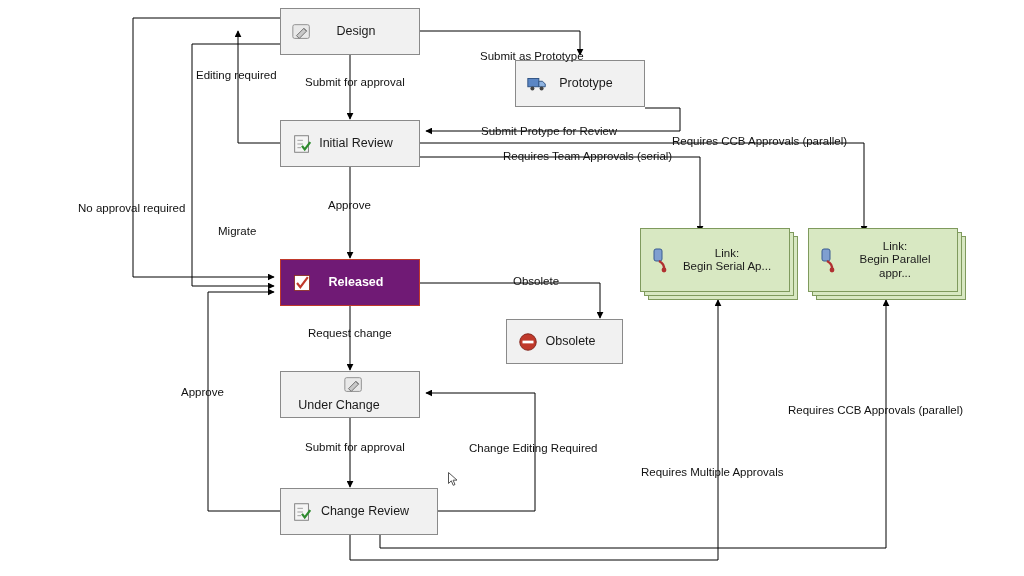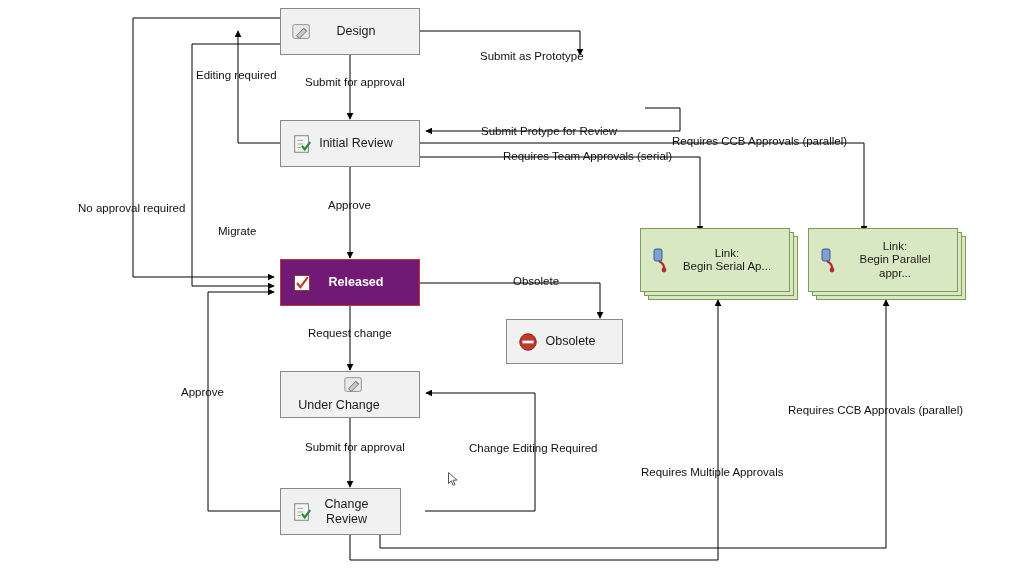--- a/index.html
+++ b/index.html
@@ -145,20 +145,31 @@
     <span class="ico">
       <svg width="22" height="22" viewBox="0 0 24 24">
         <rect x="2" y="4" width="18" height="15" rx="2" fill="#e9e9e9" stroke="#8a8a8a"></rect>
         <path d="M6 16 L14 8 L17 11 L9 19 Z" fill="#c9c9c9" stroke="#6a6a6a"></path>
         <path d="M14 8 L17 11" stroke="#6a6a6a"></path>
       </svg>
     </span>
     <span class="lbl">Design</span>
   </div>
 
+  <div class="node" style="left:515px; top:60px; width:130px; height:47px;">
+    <span class="ico">
+      <svg width="22" height="22" viewBox="0 0 24 24">
+        <rect x="2" y="6" width="12" height="9" fill="#5b86c4" stroke="#2b4f80"></rect>
+        <path d="M14 9 h4 l3 3 v3 h-7 z" fill="#8fb3e0" stroke="#2b4f80"></path>
+        <circle cx="7" cy="17" r="2.2" fill="#444"></circle>
+        <circle cx="17" cy="17" r="2.2" fill="#444"></circle>
+      </svg>
+    </span>
+    <span class="lbl">Prototype</span>
+  </div>
 
   <div class="node" style="left:280px; top:120px; width:140px; height:47px;">
     <span class="ico">
       <svg width="22" height="22" viewBox="0 0 24 24">
         <rect x="4" y="3" width="15" height="18" fill="#f5f5f5" stroke="#7a7a7a"></rect>
         <path d="M7 8 h6 M7 12 h6 M7 16 h4" stroke="#9a9a9a"></path>
         <path d="M12 14 l3 4 l6 -8" stroke="#2e8b2e" stroke-width="2.4" fill="none"></path>
       </svg>
     </span>
     <span class="lbl">Initial Review</span>
@@ -188,21 +199,21 @@
     <span class="ico">
       <svg width="22" height="22" viewBox="0 0 24 24">
         <rect x="2" y="4" width="18" height="15" rx="2" fill="#e9e9e9" stroke="#8a8a8a"></rect>
         <path d="M6 16 L14 8 L17 11 L9 19 Z" fill="#c9c9c9" stroke="#6a6a6a"></path>
         <path d="M14 8 L17 11" stroke="#6a6a6a"></path>
       </svg>
     </span>
     <span class="lbl">Under Change</span>
   </div>
 
-  <div class="node" style="left:280px; top:488px; width:121px; height:47px;">
+  <div class="node" style="left:280px; top:488px; width:158px; height:47px;">
     <span class="ico">
       <svg width="22" height="22" viewBox="0 0 24 24">
         <rect x="4" y="3" width="15" height="18" fill="#f5f5f5" stroke="#7a7a7a"></rect>
         <path d="M7 8 h6 M7 12 h6 M7 16 h4" stroke="#9a9a9a"></path>
         <path d="M12 14 l3 4 l6 -8" stroke="#2e8b2e" stroke-width="2.4" fill="none"></path>
       </svg>
     </span>
     <span class="lbl">Change Review</span>
   </div>
 

